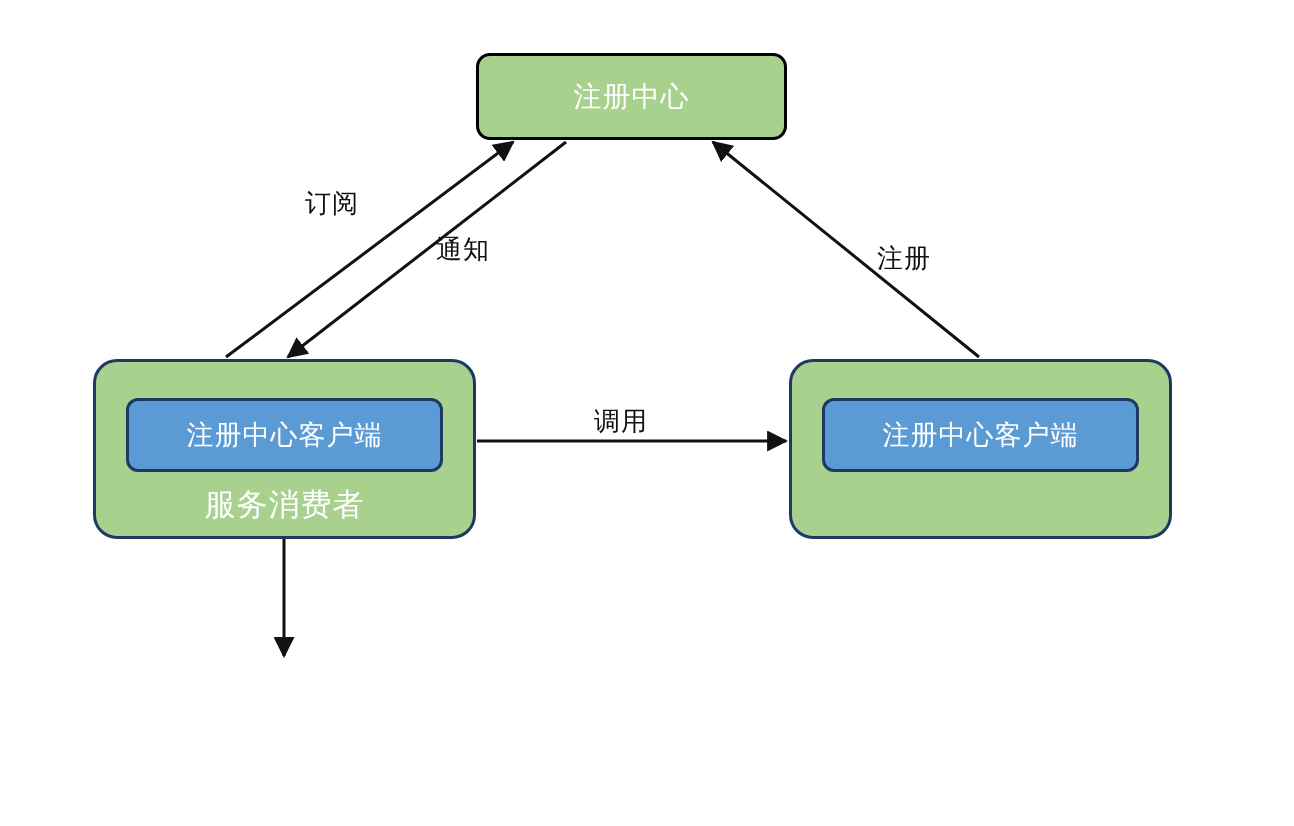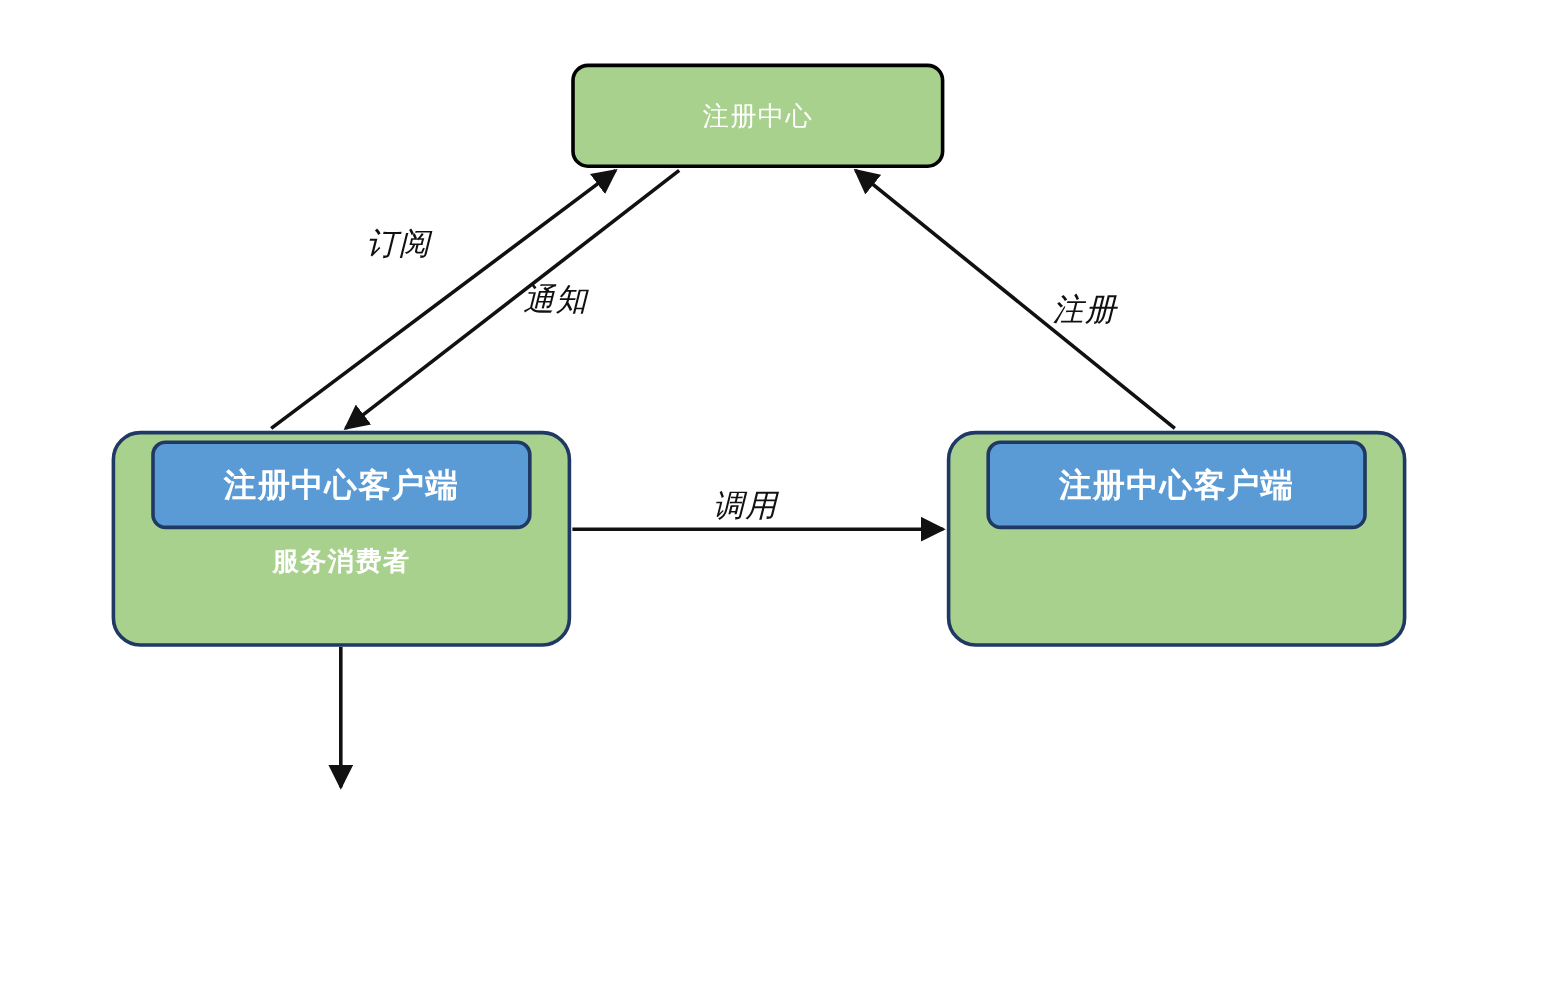--- a/index.html
+++ b/index.html
@@ -36,53 +36,52 @@
     z-index: 2;
   }
   .node-registry {
     left: 476px;
     top: 53px;
     width: 311px;
     height: 87px;
     background: #a9d18e;
     border: 3px solid #000000;
     border-radius: 14px;
-    font-size: 22px;
+    font-size: 28px;
     letter-spacing: 1px;
   }
   .node-service {
     width: 383px;
     height: 180px;
     background: #a9d18e;
     border: 3px solid #1f3864;
     border-radius: 24px;
     justify-content: flex-start;
-    padding-top: 5px;
-    font-weight: bold;
+    padding-top: 36px;
   }
   .node-consumer { left: 93px; top: 359px; }
   .node-provider { left: 789px; top: 359px; }
 
   .client-box {
     box-sizing: border-box;
     width: 317px;
     height: 74px;
     background: #5b9bd5;
     border: 3px solid #1f3864;
     border-radius: 12px;
     display: flex;
     align-items: center;
     justify-content: center;
     font-size: 27px;
     color: #ffffff;
     letter-spacing: 1px;
   }
   .service-label {
     margin-top: 12px;
-    font-size: 22px;
+    font-size: 31px;
     color: #ffffff;
     letter-spacing: 1px;
   }
   .node-cache {
     left: 178px;
     top: 658px;
     width: 213px;
     height: 110px;
     background: #a9d18e;
     border: 3px solid #1f3864;
@@ -91,21 +90,20 @@
     color: #ffffff;
     letter-spacing: 0.5px;
   }
   .edge-label {
     position: absolute;
     color: #111111;
     font-size: 26px;
     white-space: nowrap;
     z-index: 3;
     letter-spacing: 1px;
-    font-style: italic;
   }
   .lbl-subscribe { left: 305px; top: 186px; }
   .lbl-notify    { left: 436px; top: 232px; }
   .lbl-register  { left: 877px; top: 225px; margin-top: 16px; }
   .lbl-invoke    { left: 594px; top: 404px; }
   .lbl-update    { left: 306px; top: 576px; }
 </style>
 </head>
 <body>
 

